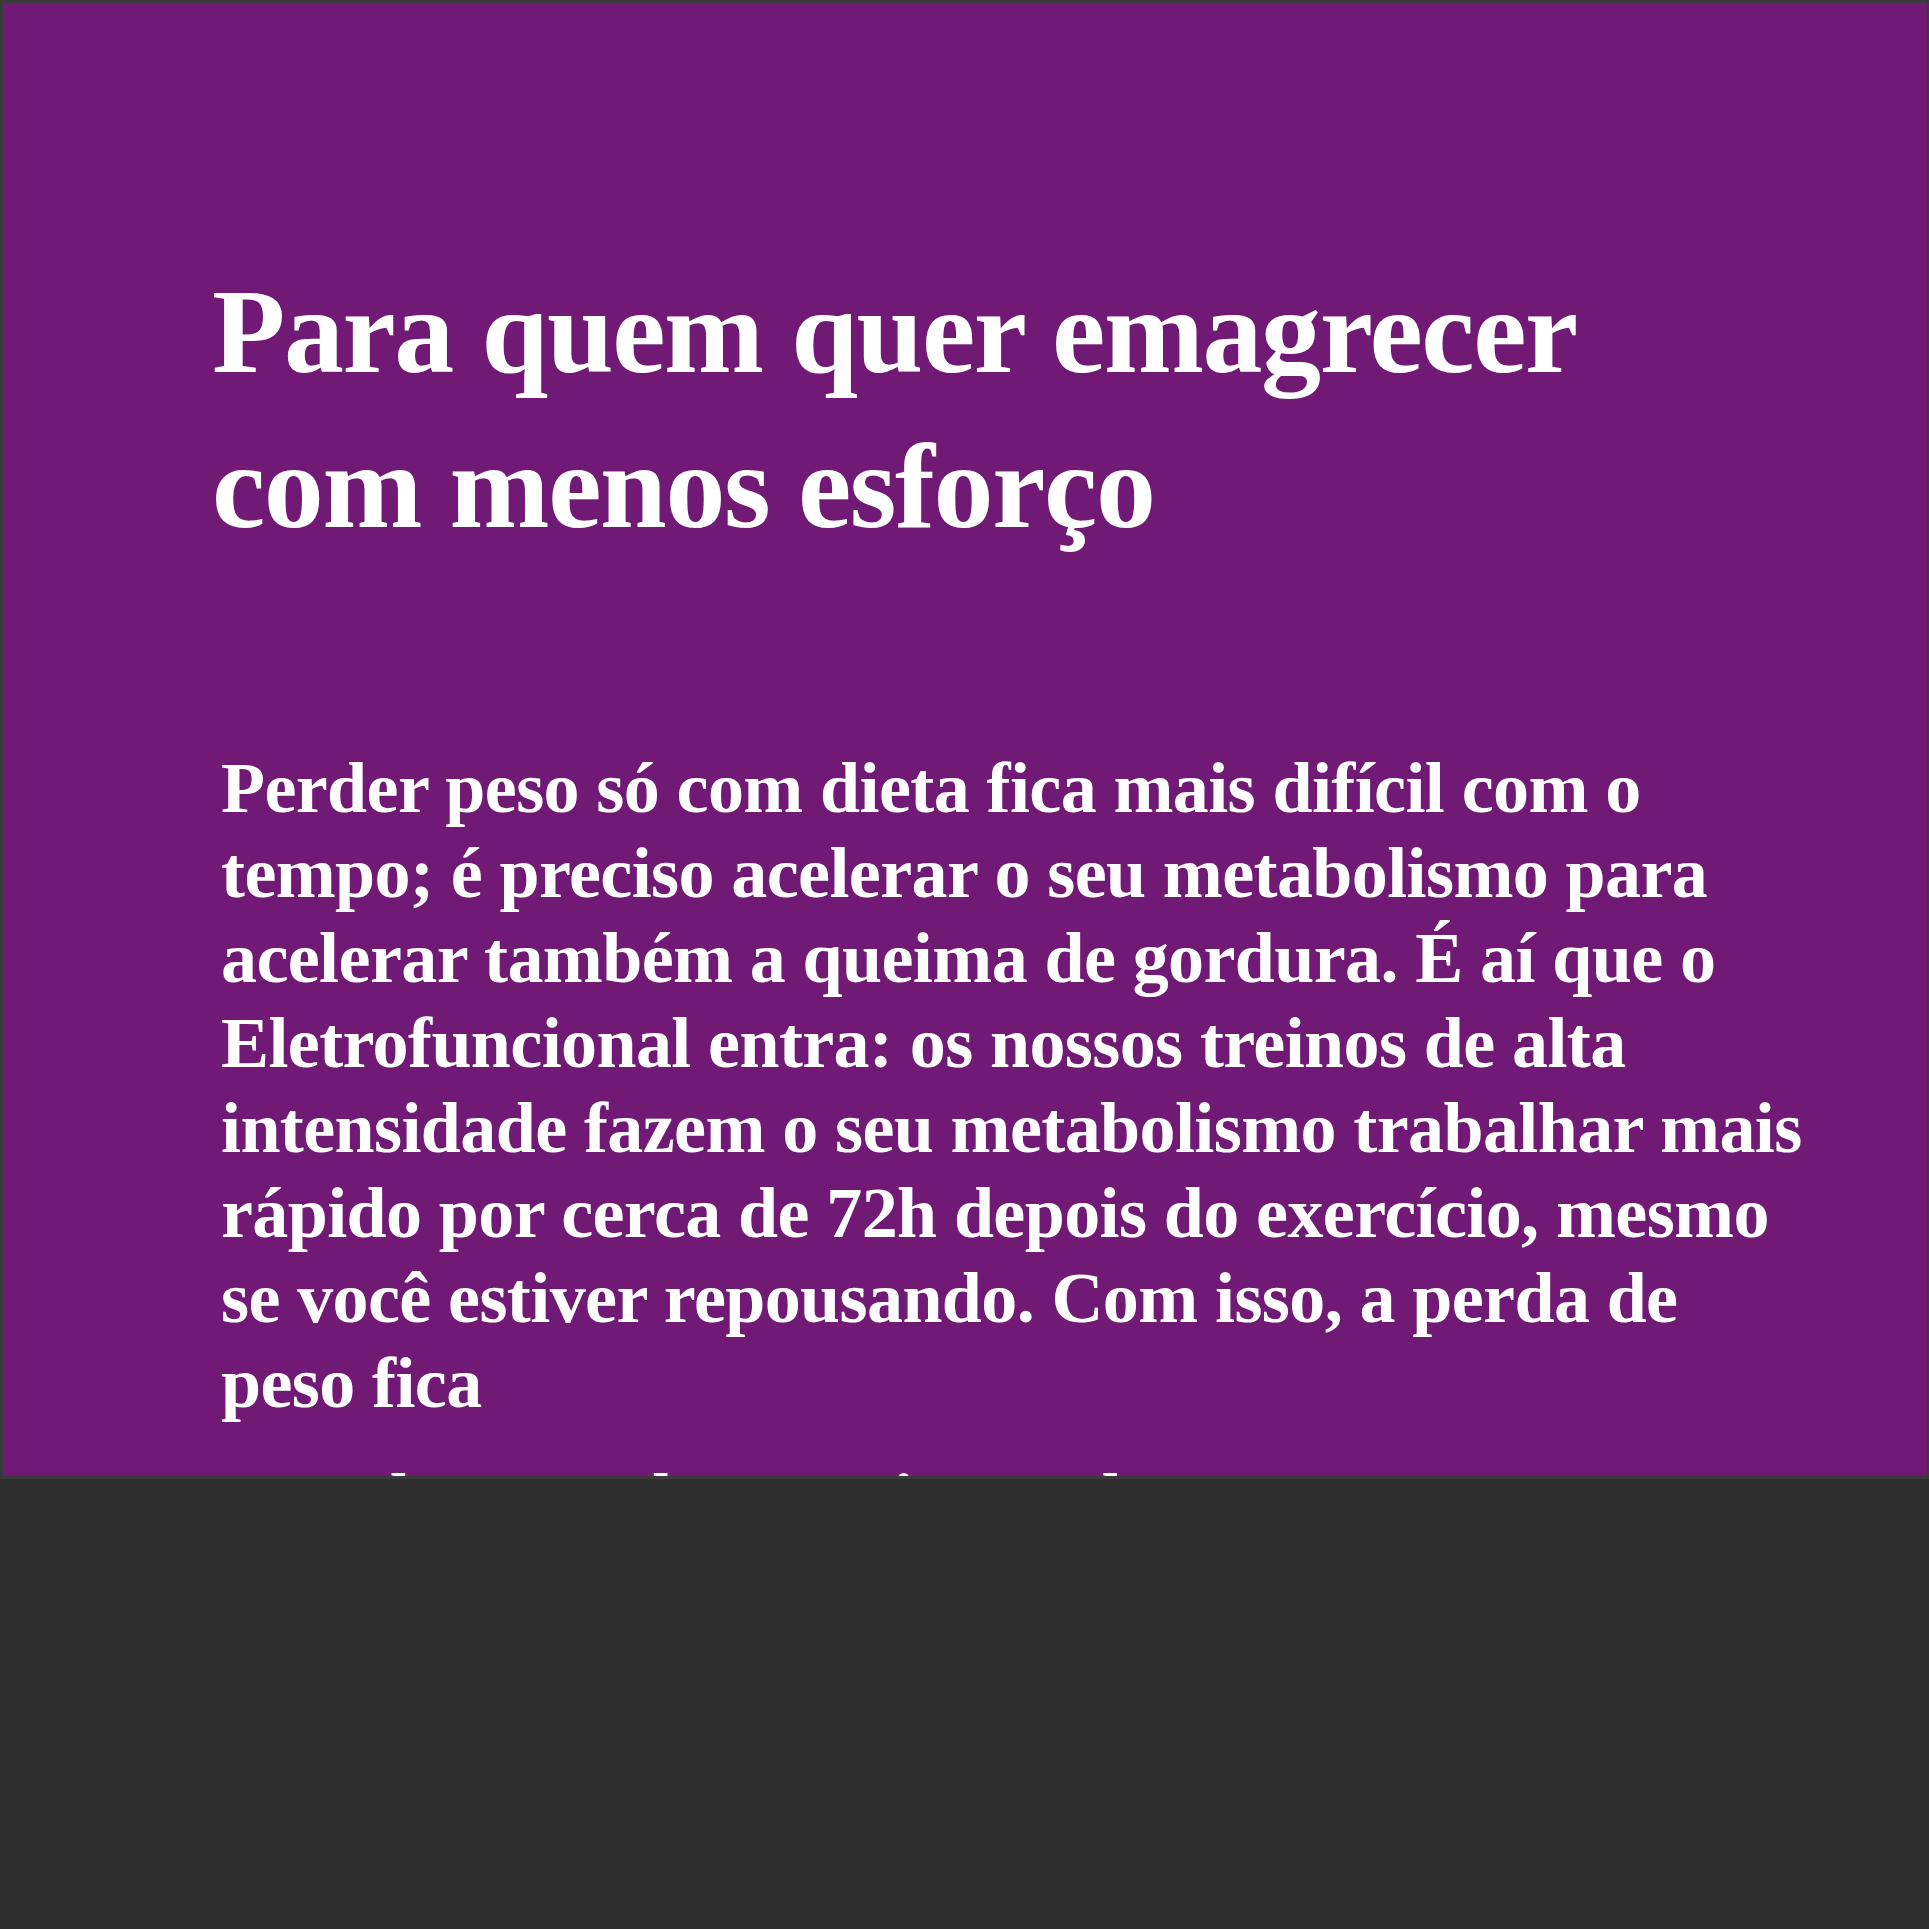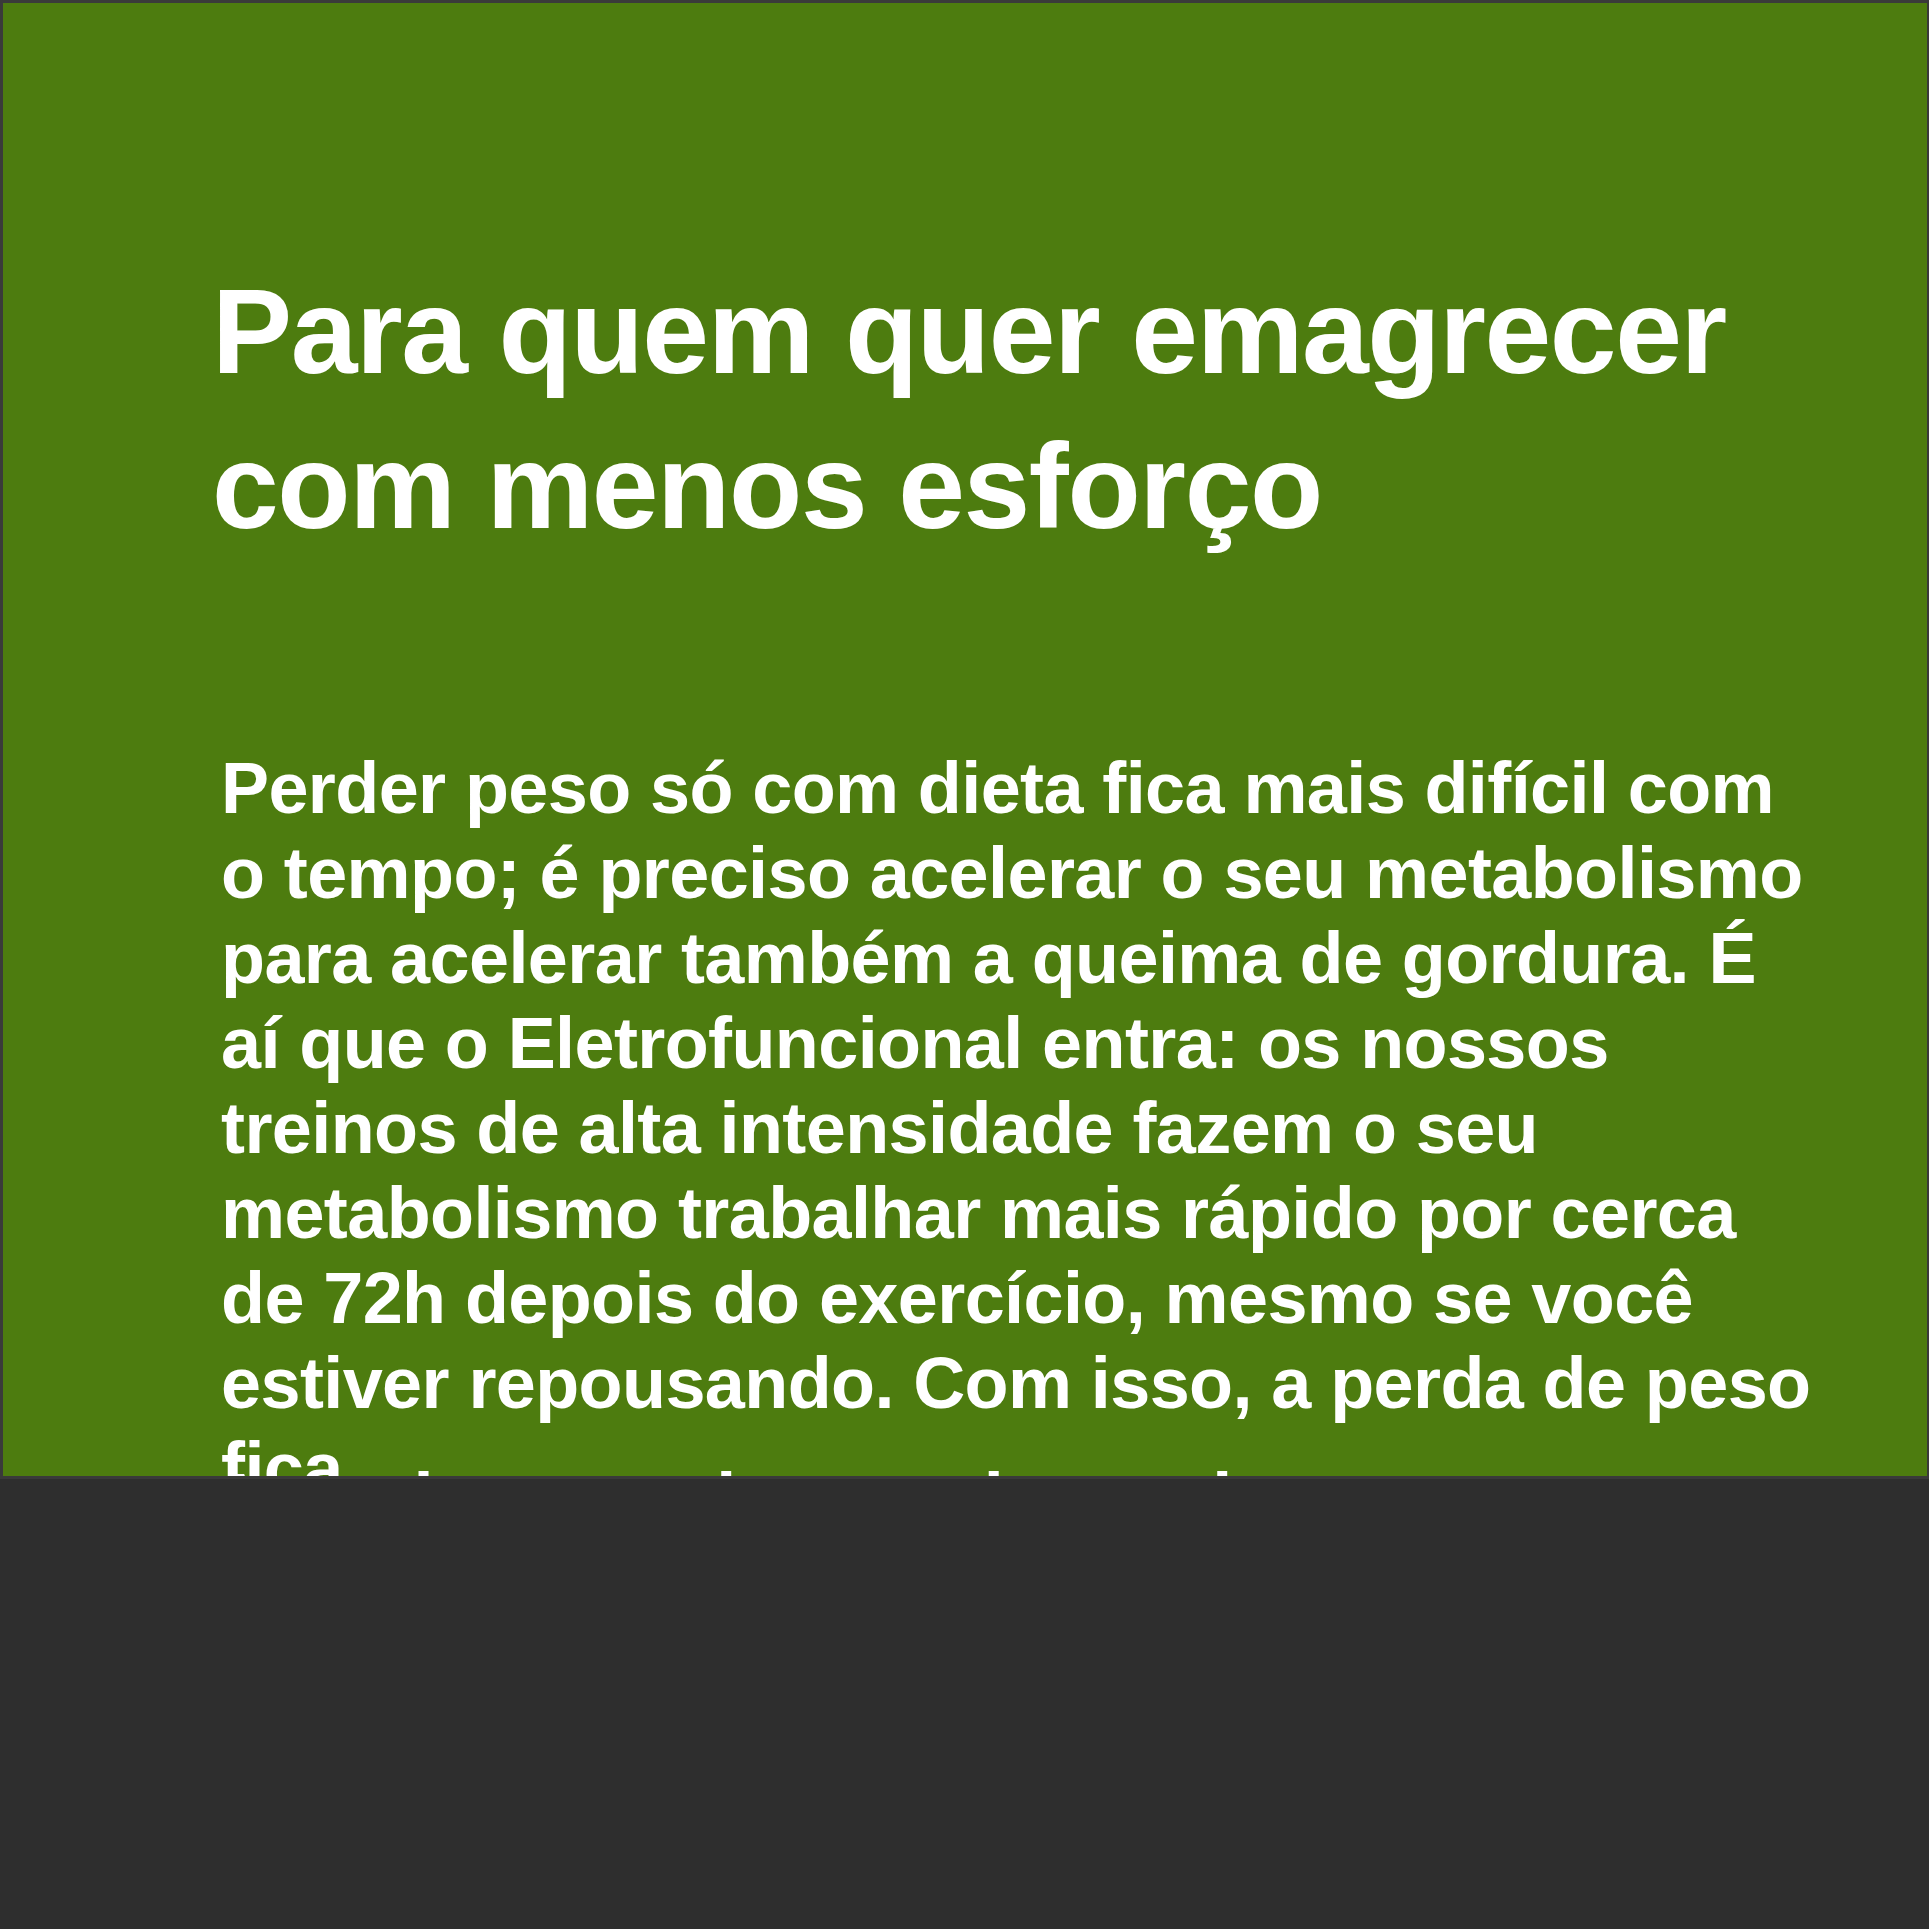--- a/index.html
+++ b/index.html
@@ -5,24 +5,24 @@
   html, body {
     margin: 0;
     padding: 0;
     background: #2e2e2e;
   }
   #canvas {
     position: relative;
     width: 1930px;
     height: 1479px;
     box-sizing: border-box;
-    background: #4d7c0f;
+    background: #701a75;
     border: 3.7px solid #3a3a3a;
     overflow: hidden;
-    font-family: Liberation Sans, sans-serif;
+    font-family: Liberation Serif, serif;
     -webkit-font-smoothing: antialiased;
   }
   #content {
     position: absolute;
     left: 209px;
     top: 0;
     width: 1597px;
   }
   .headline {
     position: absolute;

